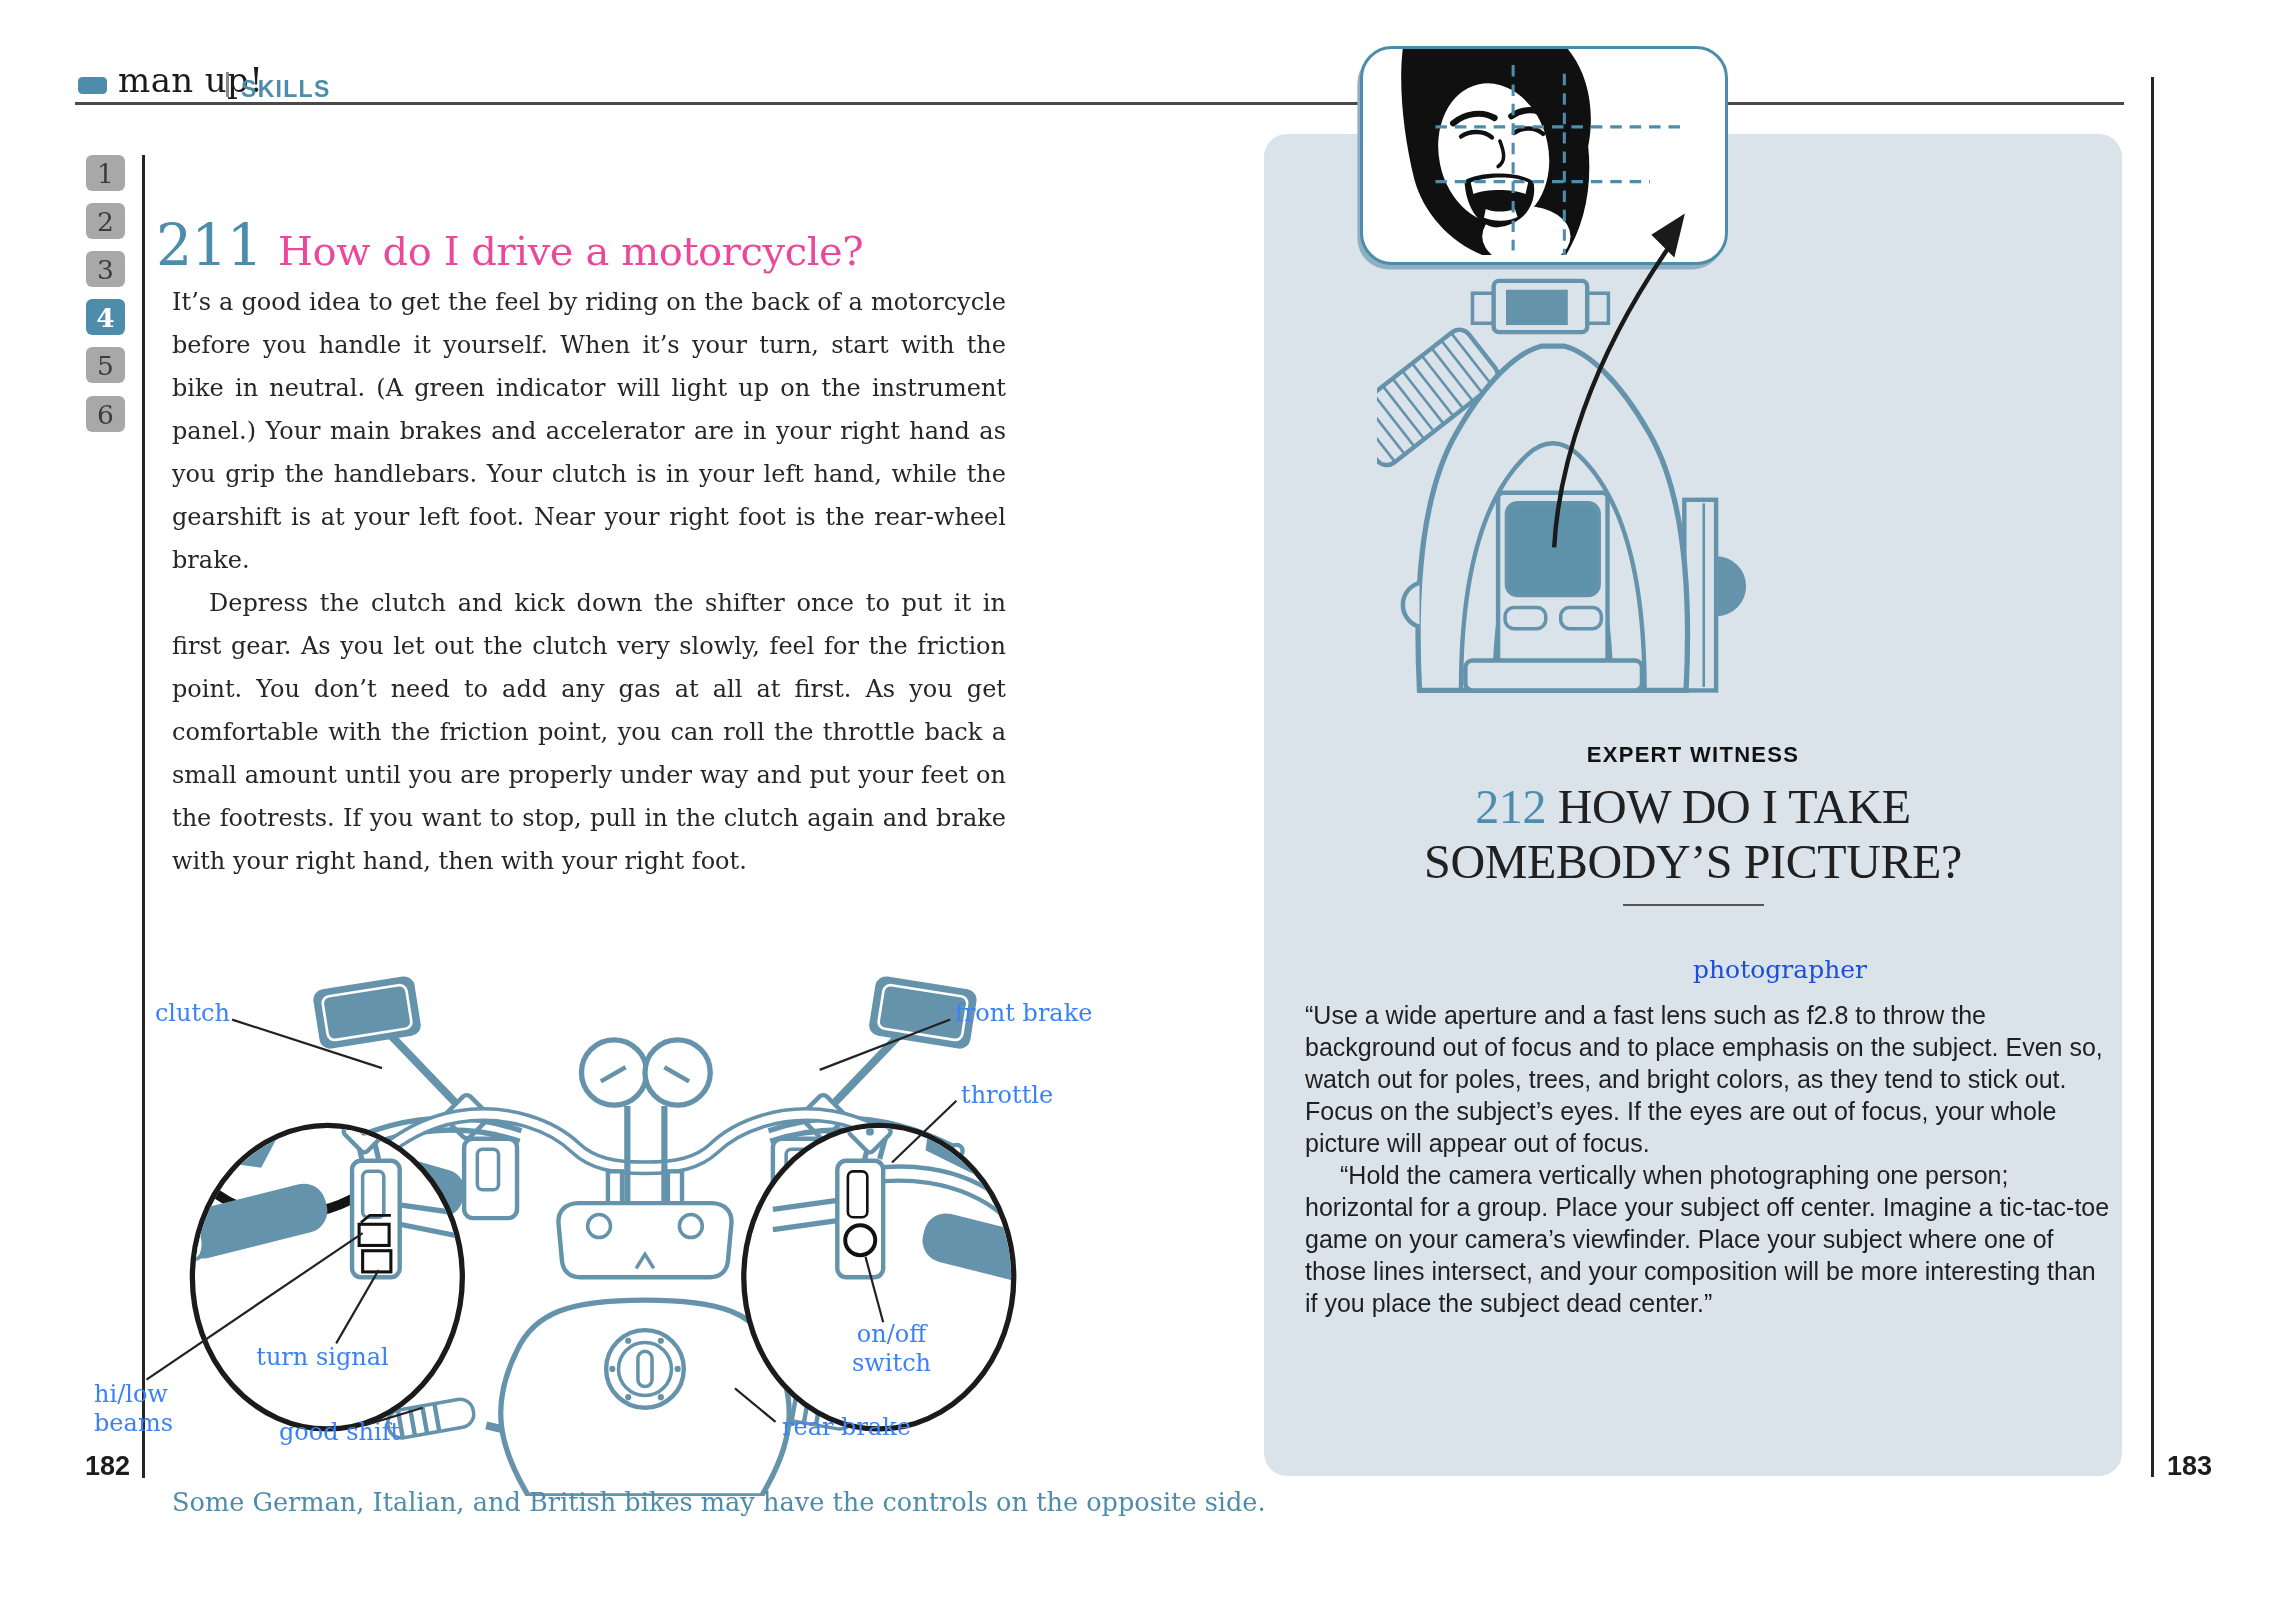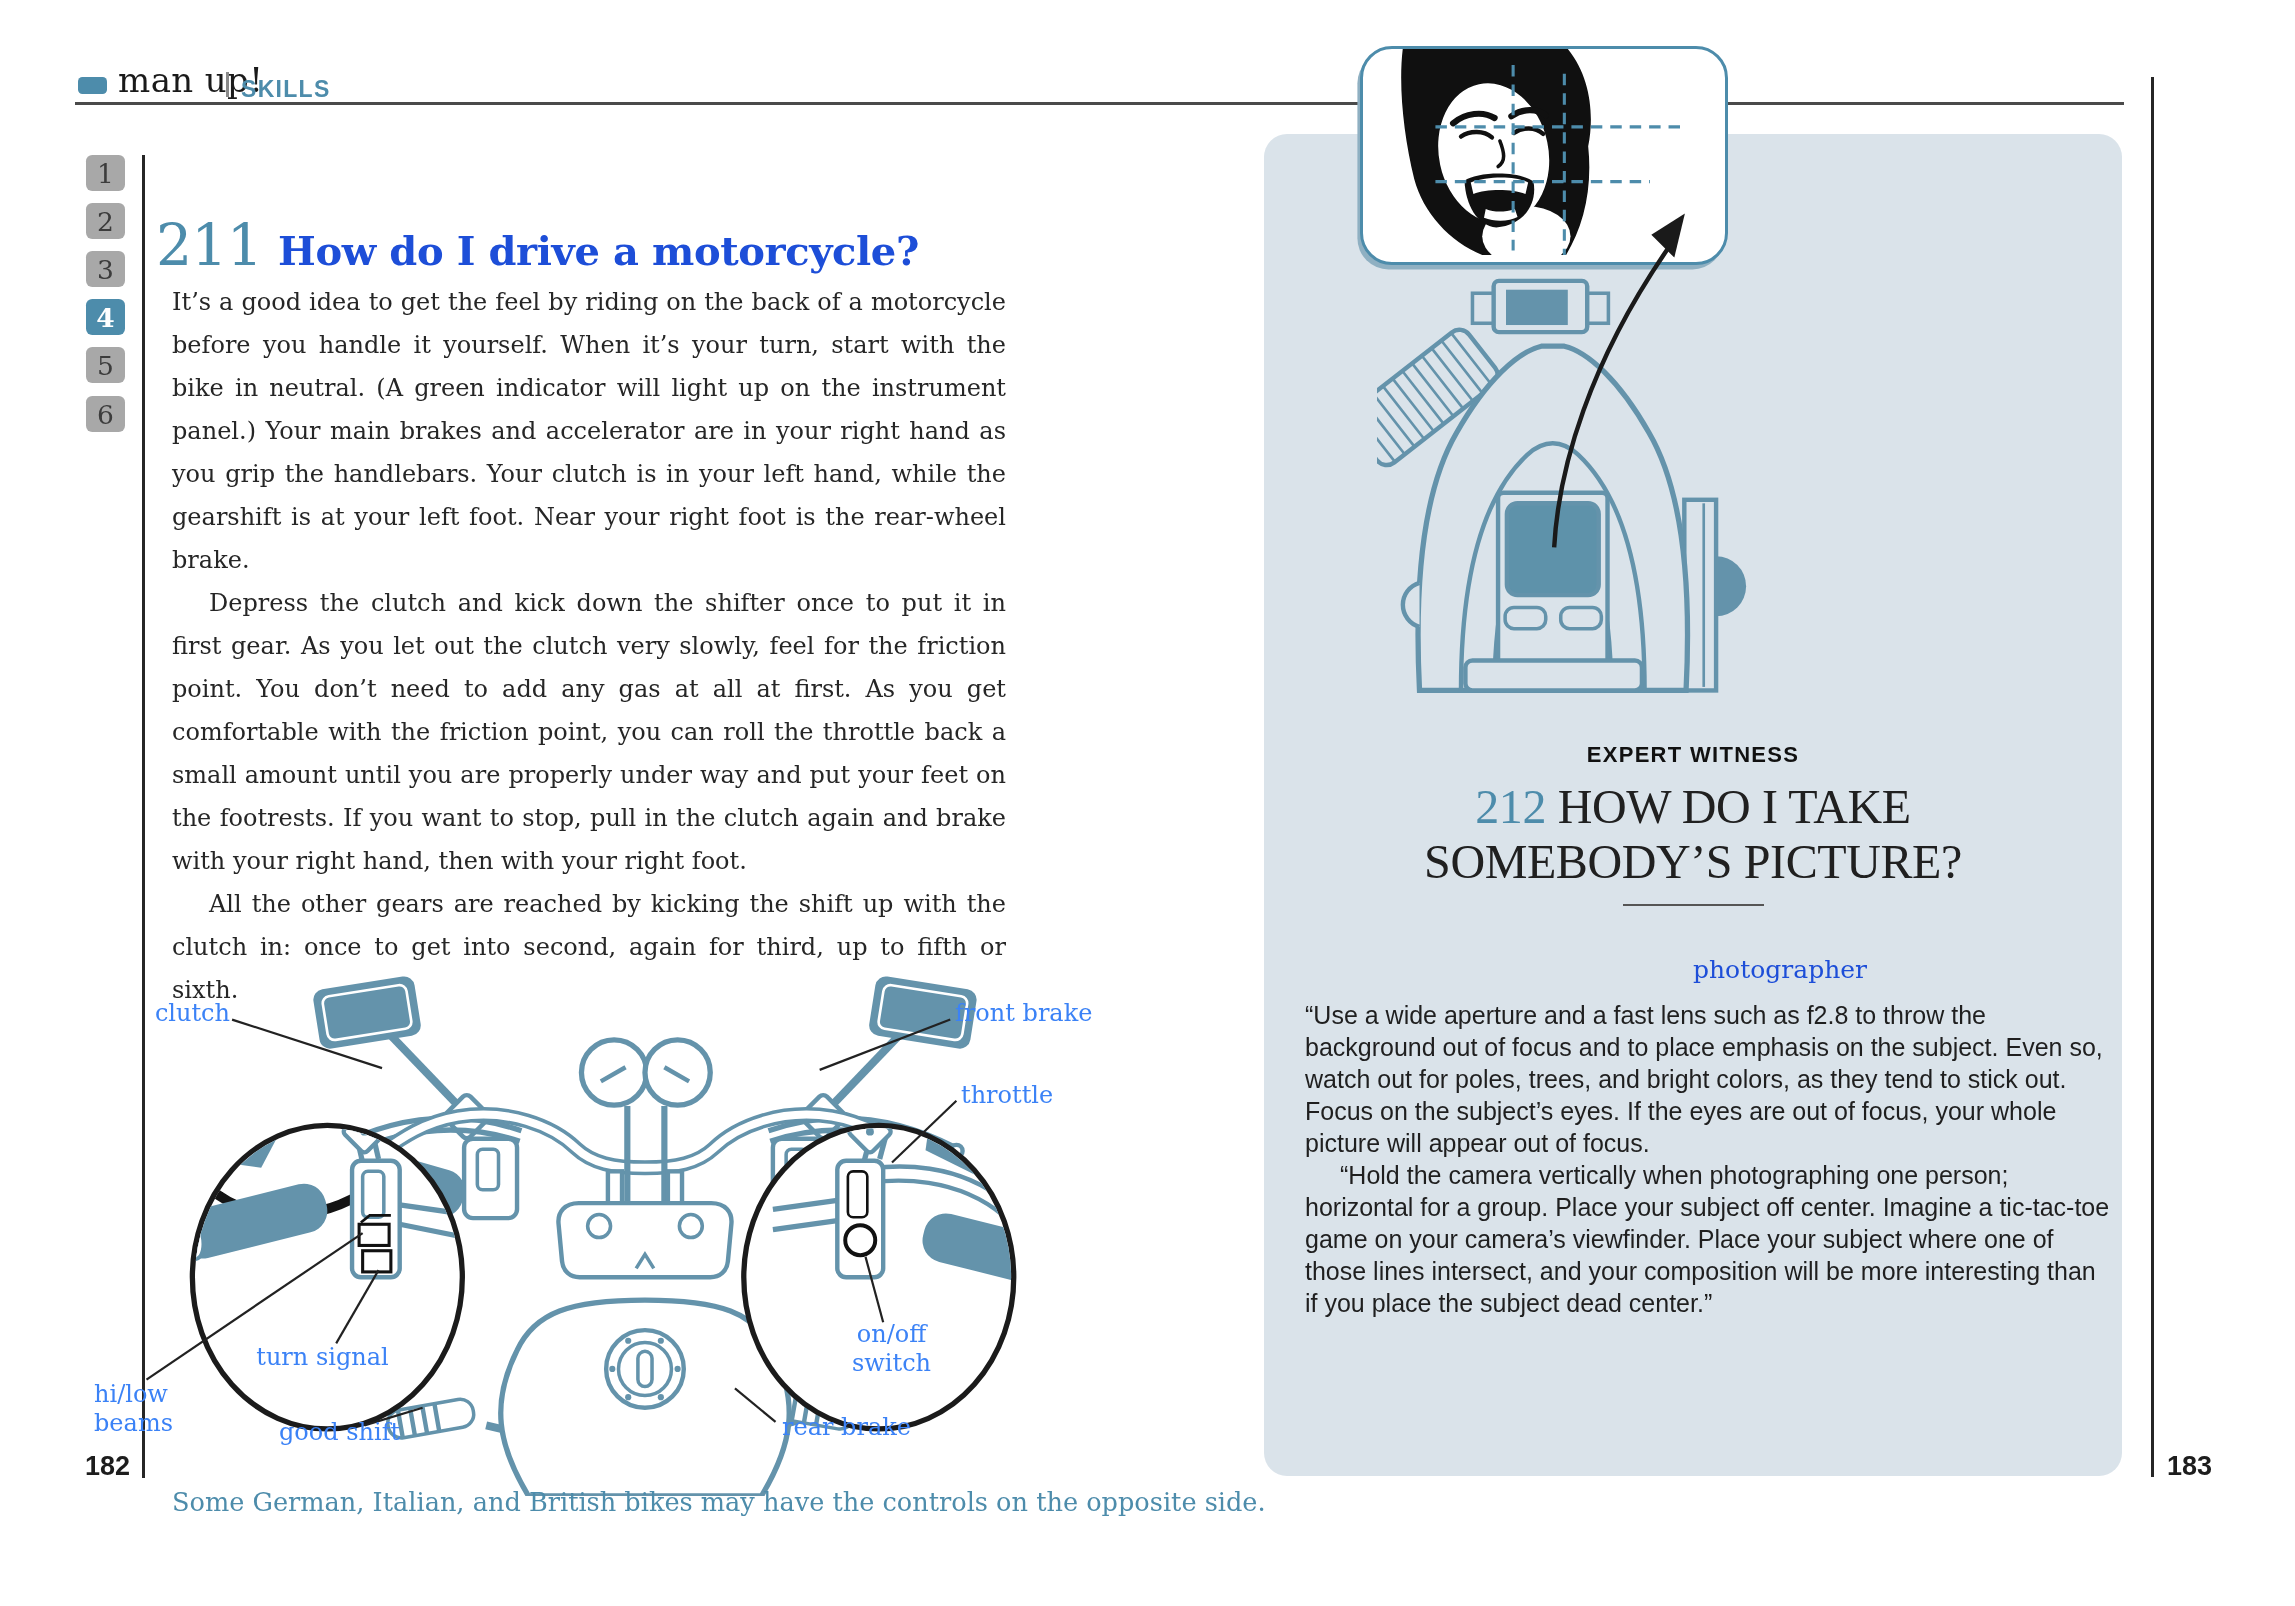--- a/index.html
+++ b/index.html
@@ -15,21 +15,21 @@
   #hdr-rule{left:75px;top:102px;width:2049px;height:2.6px;background:#4a4a4a;}
   
   .tab{left:86px;width:39px;height:36px;border-radius:6.2px;background:var(--tab,#a8a8a8);
        display:flex;align-items:center;justify-content:center;font-size:26.5px;color:#3c3c3c;}
   .tab.active{background:var(--accent,#4d8cab);color:#fff;font-weight:bold;}
   #vrule-left{left:142px;top:155px;width:2.6px;height:1323px;background:#262626;}
   #vrule-right{left:2151px;top:77px;width:2.6px;height:1400px;background:#262626;}
   
   #title-block{left:156px;top:212px;display:flex;align-items:baseline;gap:16px;width:1015px;}
   #article-number{font-size:57px;color:var(--accent,#4d8cab);letter-spacing:-0.9px;}
-  #article-title{font-size:40px;font-weight:bold;color:#1d4ed8;letter-spacing:-0.4px;}
+  #article-title{font-size:40px;font-weight:normal;color:#ec4899;letter-spacing:-0.4px;}
   #body-text{left:172px;top:281px;width:834px;font-size:24px;line-height:43px;
              text-align:justify;color:#262626;}
   #body-text p{margin:0;}
   #body-text p + p{text-indent:37px;}
   
   .dlabel{font-size:24px;color:#3b82f6;line-height:29px;z-index:4;}
   #caption{left:172px;top:1487px;font-size:25.6px;color:var(--accent,#4d8cab);}
   .pagenum{font-family:"Liberation Sans",sans-serif;font-weight:bold;font-size:27px;color:#1d1d1d;}
   
   #panel{left:1264px;top:134px;width:858px;height:1342px;background:var(--panel,#dae3ea);border-radius:23px;}
@@ -72,21 +72,20 @@
   <div class="abs" id="vrule-left"></div>
   <div class="abs" id="vrule-right"></div>
 
   <div class="abs" id="title-block">
     <span id="article-number">211</span>
     <span id="article-title">How do I drive a motorcycle?</span>
   </div>
   <div class="abs" id="body-text">
     <p>It’s a good idea to get the feel by riding on the back of a motorcycle before you handle it yourself. When it’s your turn, start with the bike in neutral. (A green indicator will light up on the instrument panel.) Your main brakes and accelerator are in your right hand as you grip the handlebars. Your clutch is in your left hand, while the gearshift is at your left foot. Near your right foot is the rear-wheel brake.</p>
     <p>Depress the clutch and kick down the shifter once to put it in first gear. As you let out the clutch very slowly, feel for the friction point. You don’t need to add any gas at all at first. As you get comfortable with the friction point, you can roll the throttle back a small amount until you are properly under way and put your feet on the footrests. If you want to stop, pull in the clutch again and brake with your right hand, then with your right foot.</p>
-    <p>All the other gears are reached by kicking the shift up with the clutch in: once to get into second, again for third, up to fifth or sixth.</p>
   </div>
 
   <svg class="abs" style="left:71px;top:949px" width="1095" height="547" viewBox="0 0 1240 620">
     <defs>
       <clipPath id="cl">
           <ellipse cx="290" cy="372" rx="150" ry="169"></ellipse>
         </clipPath>
       <clipPath id="cr">
           <ellipse cx="915" cy="372" rx="150" ry="169"></ellipse>
         </clipPath>

